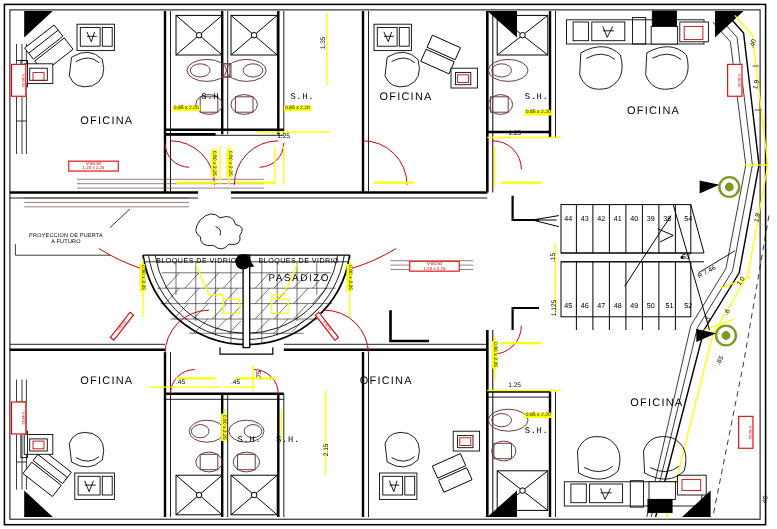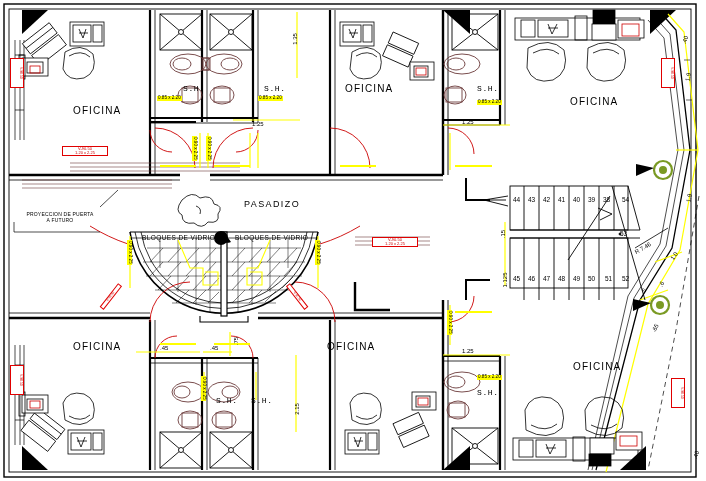--- a/index.html
+++ b/index.html
@@ -3,21 +3,21 @@
 <meta charset="utf-8">
 <style>
   html,body{margin:0;padding:0;background:#ffffff;}
   body{font-family:"Liberation Sans",sans-serif;}
   #plan{position:relative;width:706px;height:481px;background:#ffffff;overflow:hidden;}
   #plan svg{position:absolute;left:0;top:0;}
   .lbl{position:absolute;font-family:"Liberation Sans",sans-serif;color:#000;white-space:nowrap;}
   .room{font-size:10px;letter-spacing:1.1px;}
   .sh{font-size:8px;letter-spacing:0.6px;font-family:Liberation Mono, monospace;}
   .glass{font-size:6.5px;letter-spacing:0.4px;}
-  .pasa{font-size:9px;letter-spacing:1.4px;}
+  .pasa{font-size:9px;letter-spacing:1.4px;margin-top:48px;}
   .note{font-size:5px;letter-spacing:0.2px;text-align:center;line-height:1.25;}
   .dim{font-size:6px;color:#000;}
   .stepn{position:absolute;font-size:6.5px;color:#000;}
   .doorlbl{position:absolute;font-size:4.6px;color:#000;background:#ffff00;padding:0 1px;line-height:1;}
   .winlbl{position:absolute;font-size:4px;color:#cc0000;border:1px solid #e00000;line-height:1.05;padding:0 1px;background:#fff;text-align:center;}
 </style>
 </head>
 <body>
 
 <div id="plan">

